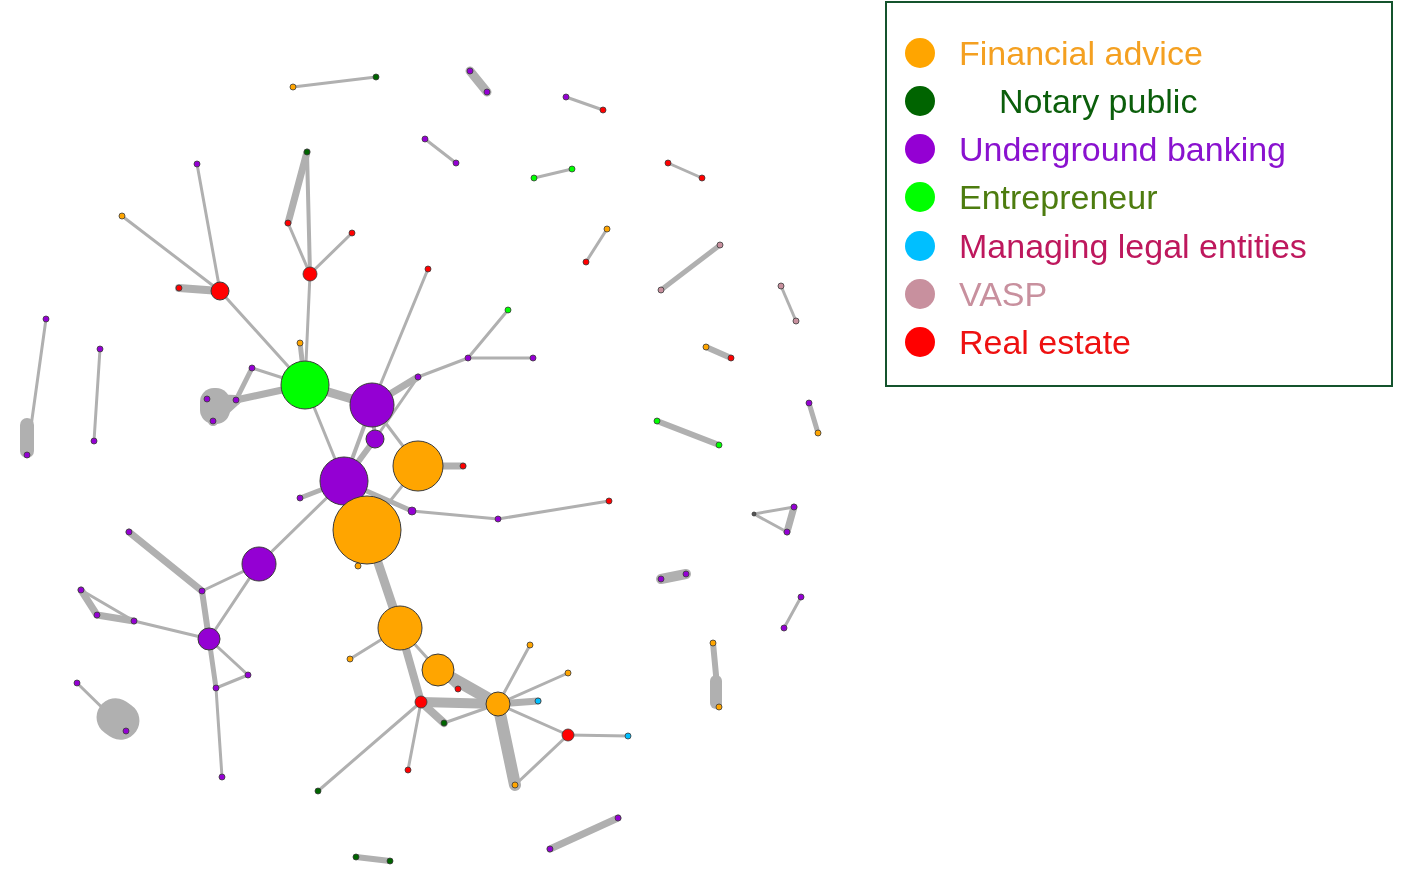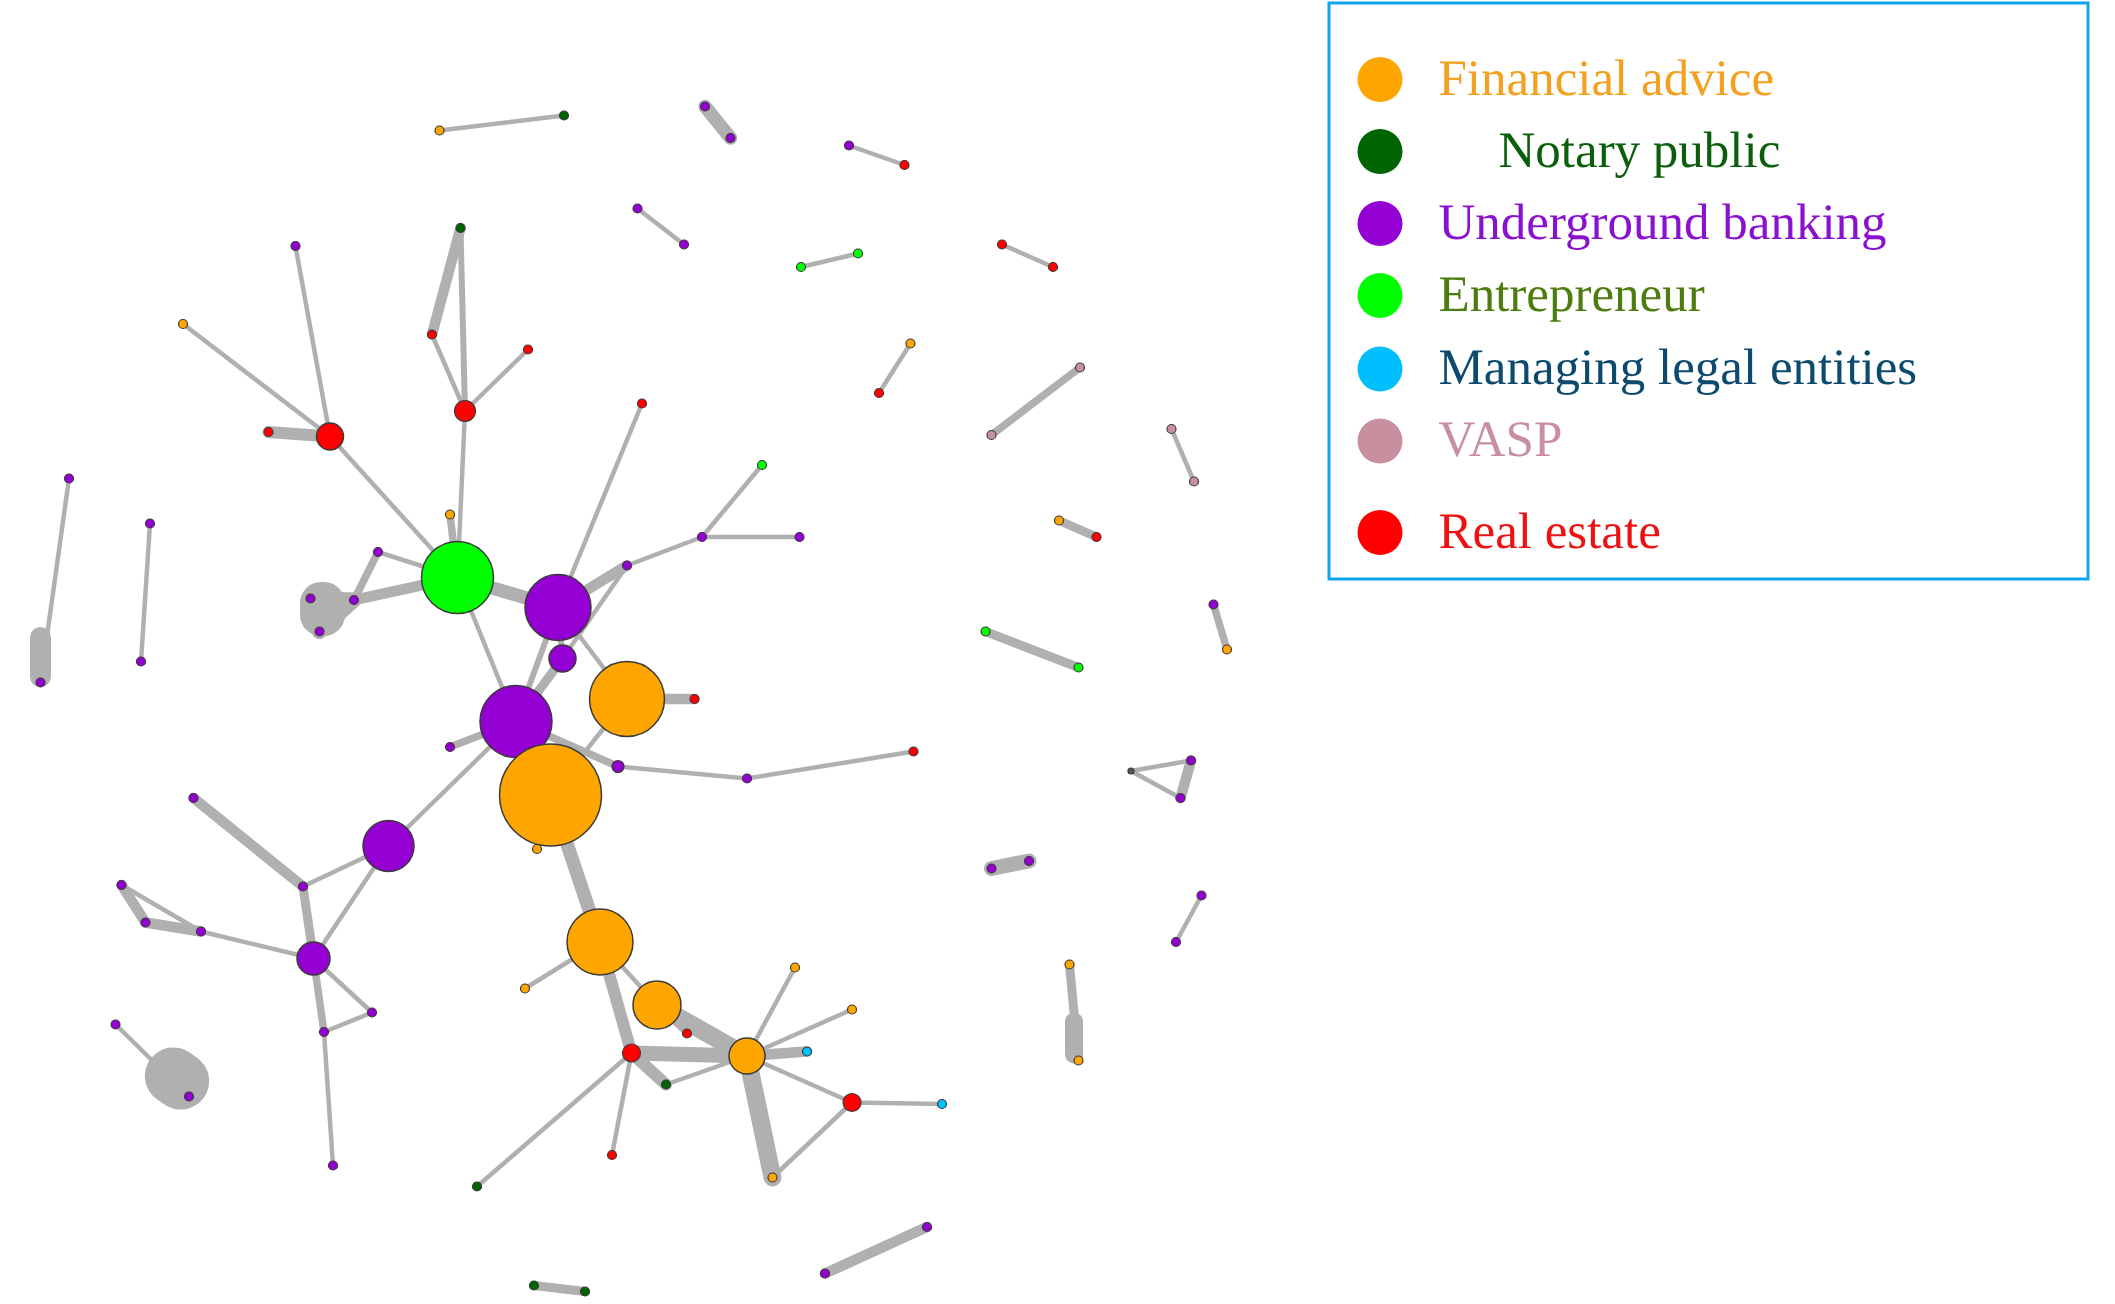--- a/index.html
+++ b/index.html
@@ -1,20 +1,20 @@
 <!DOCTYPE html>
 <html><head>
 <meta charset="utf-8">
 <style>
   html, body { margin: 0; padding: 0; background: #ffffff; }
   body { width: 1410px; height: 869px; position: relative; overflow: hidden;
          font-family: "Liberation Sans", sans-serif; }
   #graph { position: absolute; left: 0; top: 0; width: 1410px; height: 869px; }
   .legend { position: absolute; left: 885px; top: 1px; width: 508px; height: 386px;
-            border: 2px solid #0ea5e9; background: #ffffff; box-sizing: border-box; font-family: Liberation Serif, serif; }
+            border: 2px solid #14532d; background: #ffffff; box-sizing: border-box; }
   .legend-item { position: absolute; left: 18px; height: 40px; display: flex; align-items: center; }
   .legend-dot { width: 30px; height: 30px; border-radius: 50%; margin-right: 24px; flex: none; }
   .legend-label { font-size: 34px; line-height: 40px; white-space: nowrap; }
 </style>
 </head>
 <body>
 
 <svg id="graph" xmlns="http://www.w3.org/2000/svg" width="1410" height="869">
   <g id="edges">
       <line x1="305" y1="385" x2="372" y2="405" stroke="#B0B0B0" stroke-width="9" stroke-linecap="round"></line>
@@ -228,23 +228,23 @@
   <div class="legend-item" style="top:126px">
     <span class="legend-dot" style="background: rgb(148, 0, 211);"></span>
     <span class="legend-label" style="color: rgb(138, 18, 207);">Underground banking</span>
   </div>
   <div class="legend-item" style="top:174px">
     <span class="legend-dot" style="background: rgb(0, 255, 0);"></span>
     <span class="legend-label" style="color: #4d7c0f;">Entrepreneur</span>
   </div>
   <div class="legend-item" style="top:223px">
     <span class="legend-dot" style="background: rgb(0, 191, 255);"></span>
-    <span class="legend-label" style="color: #0c4a6e;">Managing legal entities</span>
+    <span class="legend-label" style="color: #be185d;">Managing legal entities</span>
   </div>
   <div class="legend-item" style="top:271px">
     <span class="legend-dot" style="background: rgb(200, 144, 158);"></span>
     <span class="legend-label" style="color: rgb(200, 144, 158); text-align: right;">VASP</span>
   </div>
-  <div class="legend-item" style="top:332px">
+  <div class="legend-item" style="top:319px">
     <span class="legend-dot" style="background: rgb(255, 0, 0);"></span>
     <span class="legend-label" style="color: rgb(238, 17, 17);">Real estate</span>
   </div>
 </div>
 
 </body></html>

